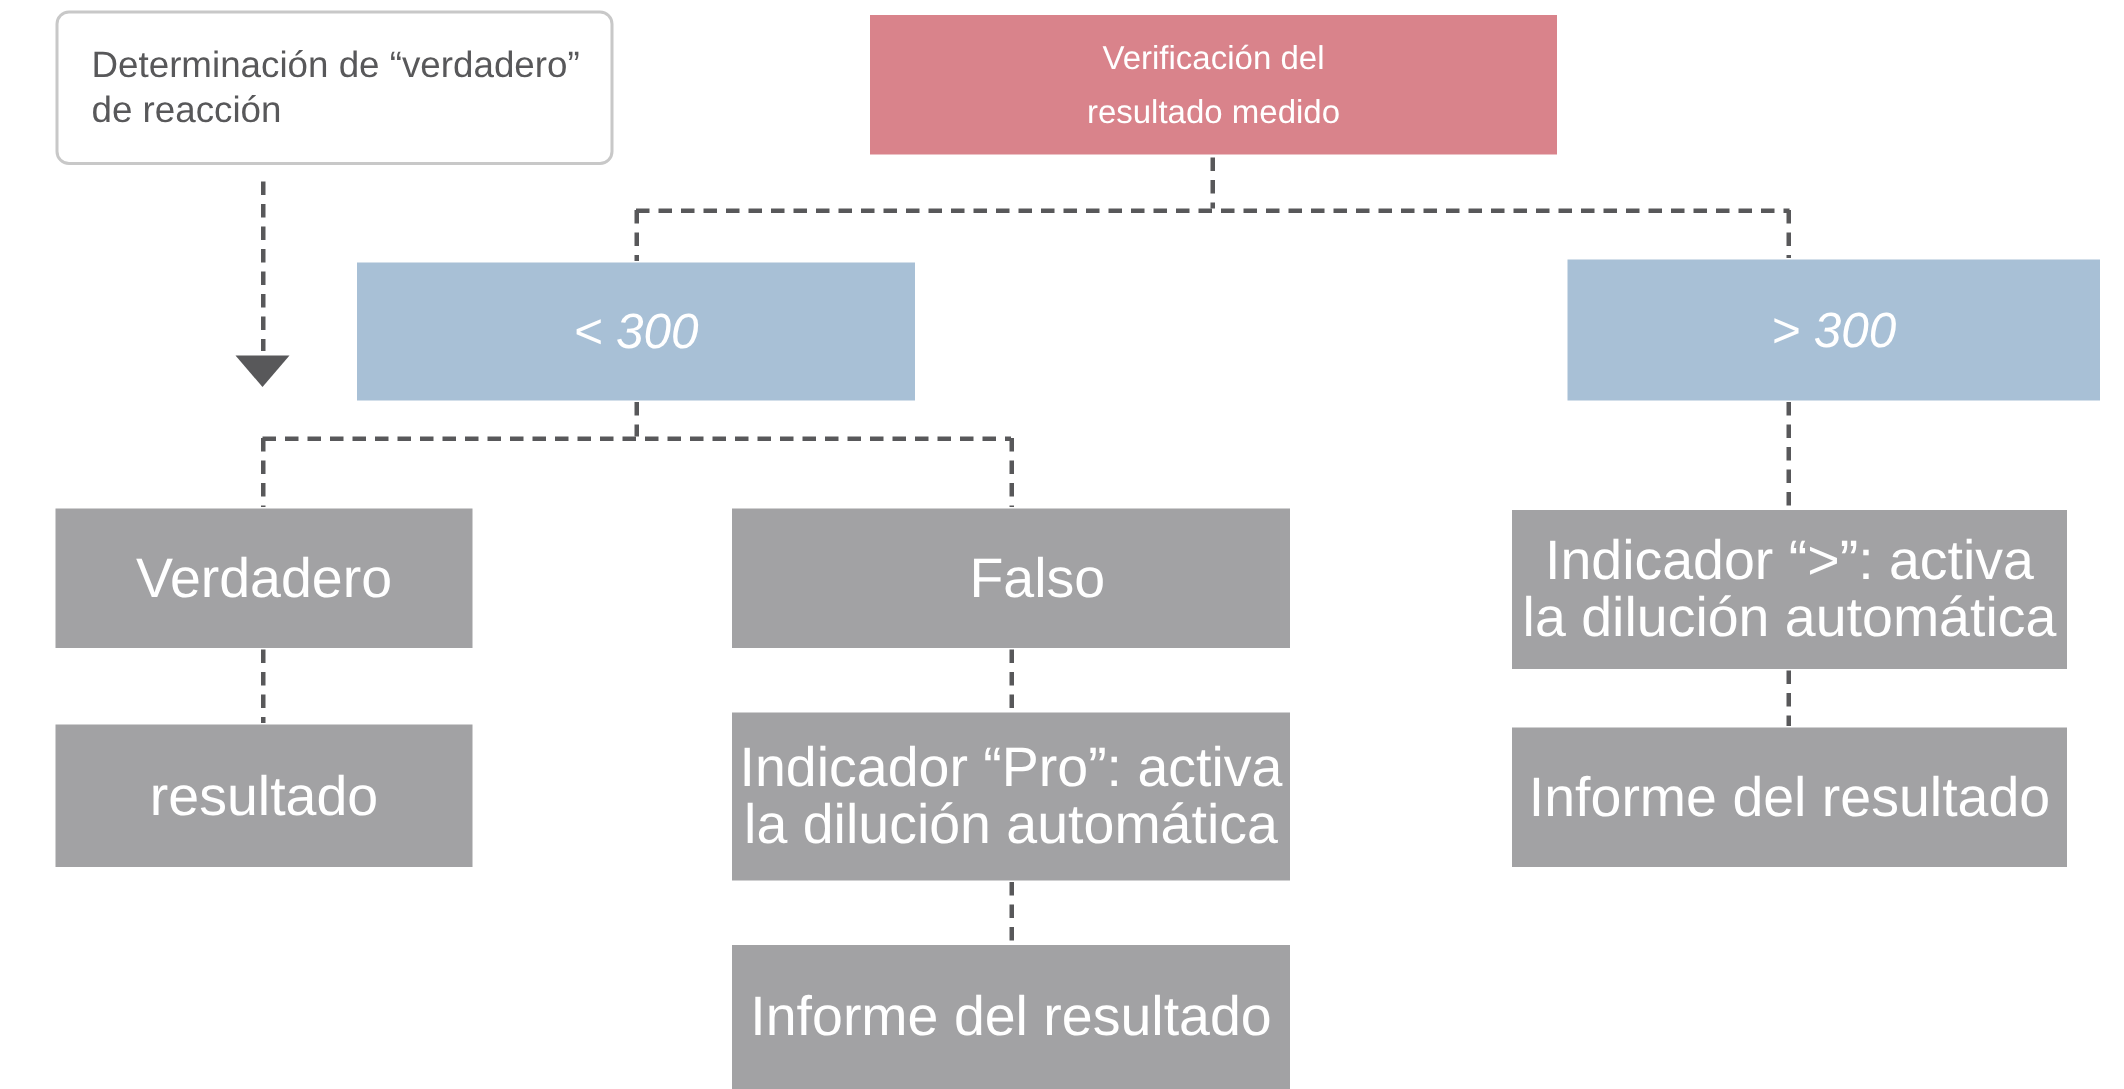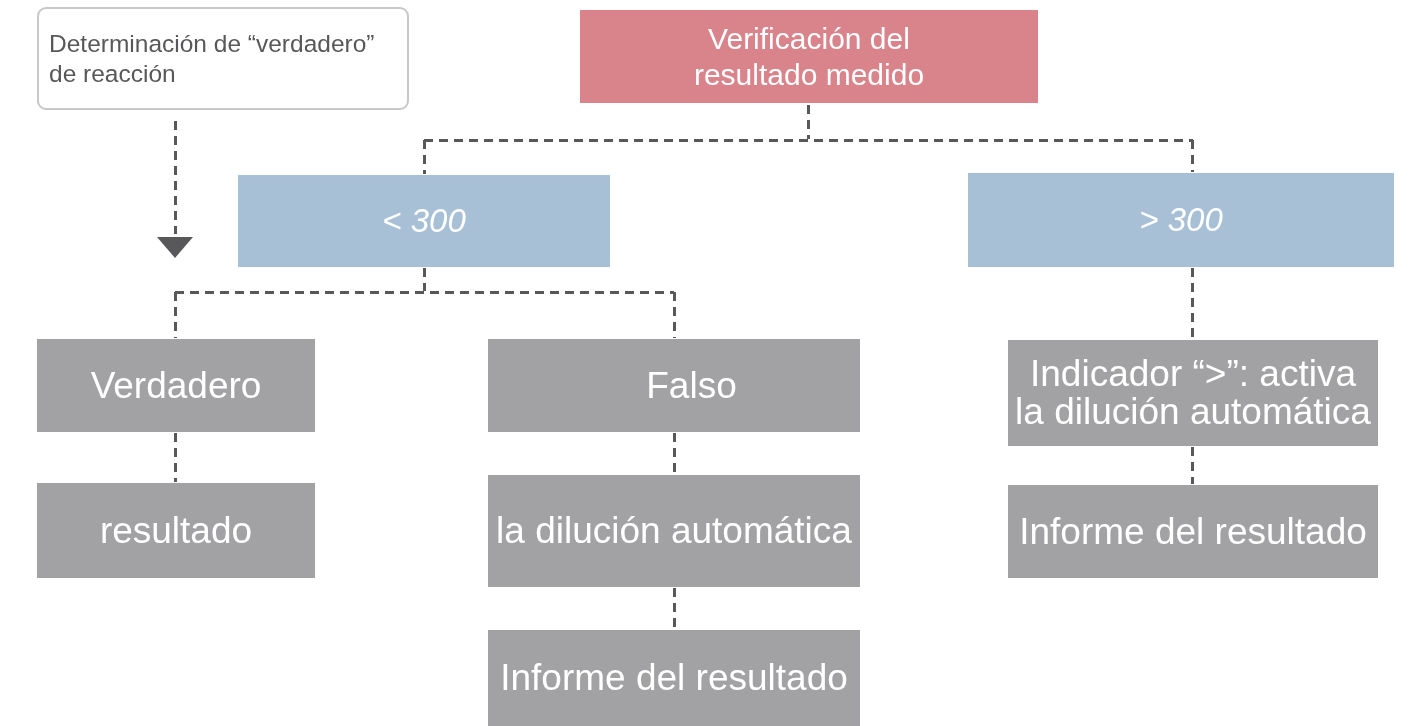--- a/index.html
+++ b/index.html
@@ -30,35 +30,35 @@
   .note {
     left: 37px; top: 7px; width: 372px; height: 103px;
     background: #ffffff;
     border: 2px solid #c8c8c8;
     border-radius: 9px;
     color: #58585a;
     font-size: 24.5px;
     line-height: 30px;
     align-items: flex-start;
     text-align: left;
-    padding-left: 10px;
+    padding-left: 22px;
   }
   .root {
     left: 580px; top: 10px; width: 458px; height: 93px;
     background: #d9838b;
-    font-size: 30px;
+    font-size: 22px;
     line-height: 36px;
   }
   .branch {
     background: #a8c0d6;
     font-size: 33px;
     font-style: italic;
   }
   .branch-low  { left: 238px;  top: 175px; width: 372px; height: 92px; }
-  .branch-high { left: 968px; top: 173px; width: 426px; height: 94px; }
+  .branch-high { left: 1045px; top: 173px; width: 355px; height: 94px; }
   .gray {
     background: #a2a2a4;
     font-size: 37px;
     line-height: 38px;
   }
   .verdadero     { left: 37px;   top: 339px; width: 278px; height: 93px; }
   .informe-left  { left: 37px;   top: 483px; width: 278px; height: 95px; }
   .falso         { left: 488px;  top: 339px; width: 372px; height: 93px; padding-left: 35px; }
   .indicador-pro { left: 488px;  top: 475px; width: 372px; height: 112px; }
   .informe-mid   { left: 488px;  top: 630px; width: 372px; height: 96px; }
@@ -116,20 +116,21 @@
 
   <div class="node gray verdadero">Verdadero</div>
 
   <div class="node gray informe-left">
     <span>resultado</span>
   </div>
 
   <div class="node gray falso">Falso</div>
 
   <div class="node gray indicador-pro">
+    <span>Indicador “Pro”: activa</span>
     <span>la dilución automática</span>
   </div>
 
   <div class="node gray informe-mid">Informe del resultado</div>
 
   <div class="node gray indicador-gt">
     <span>Indicador “&gt;”: activa</span>
     <span>la dilución automática</span>
   </div>
 

